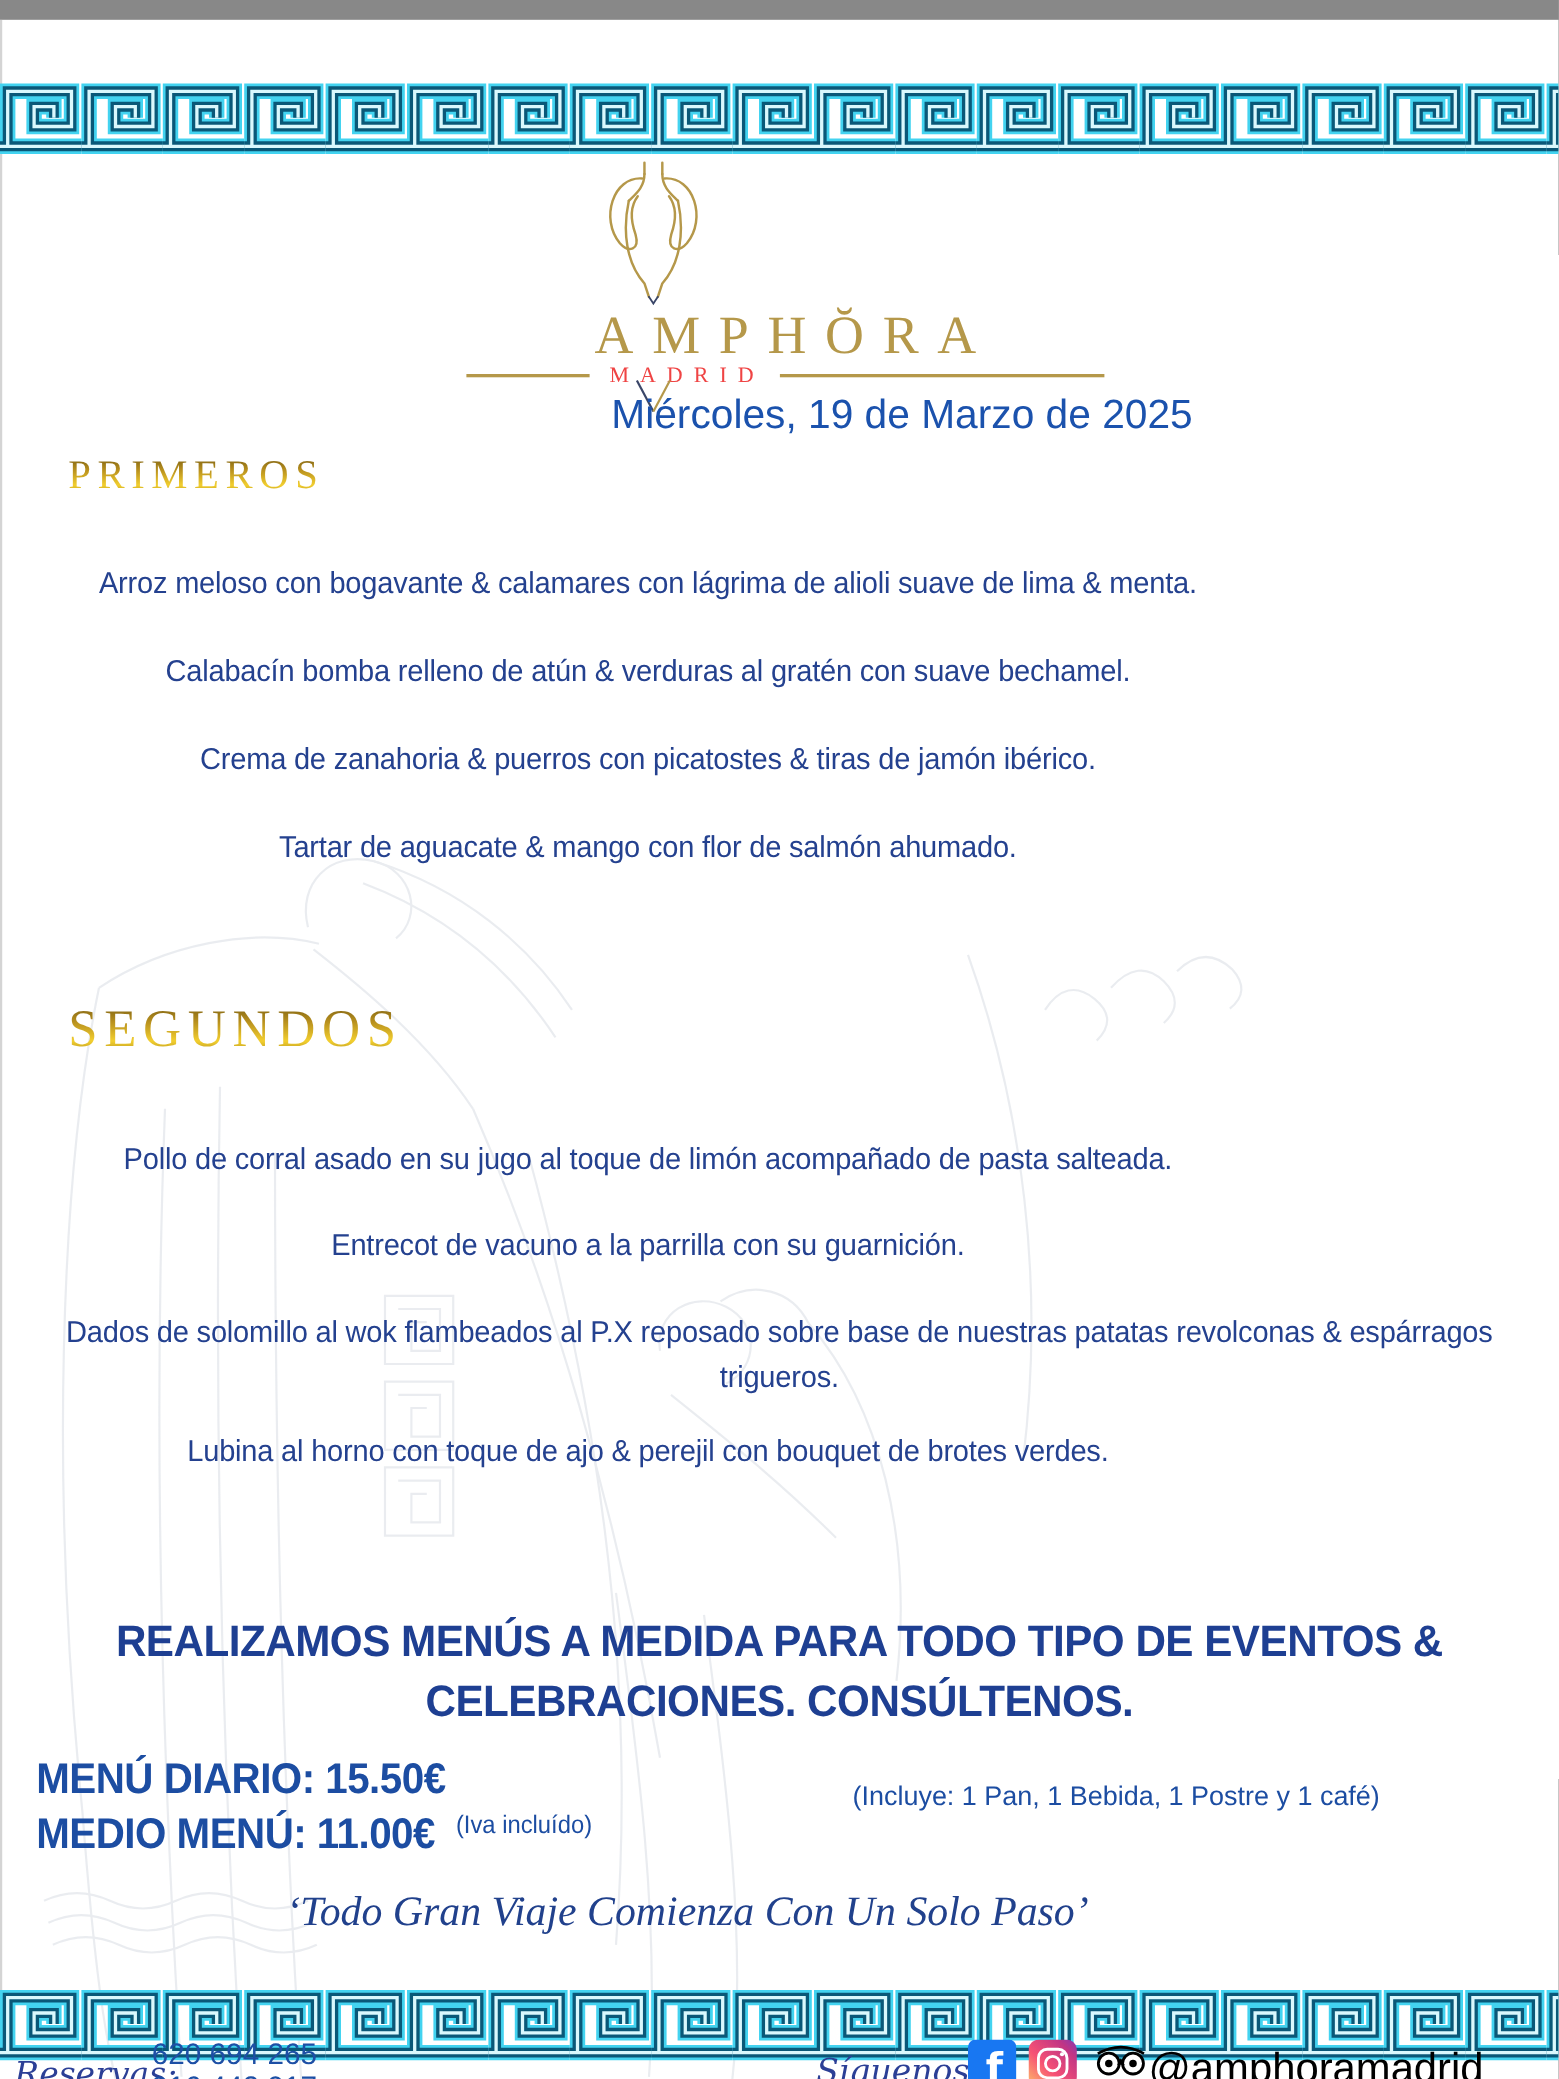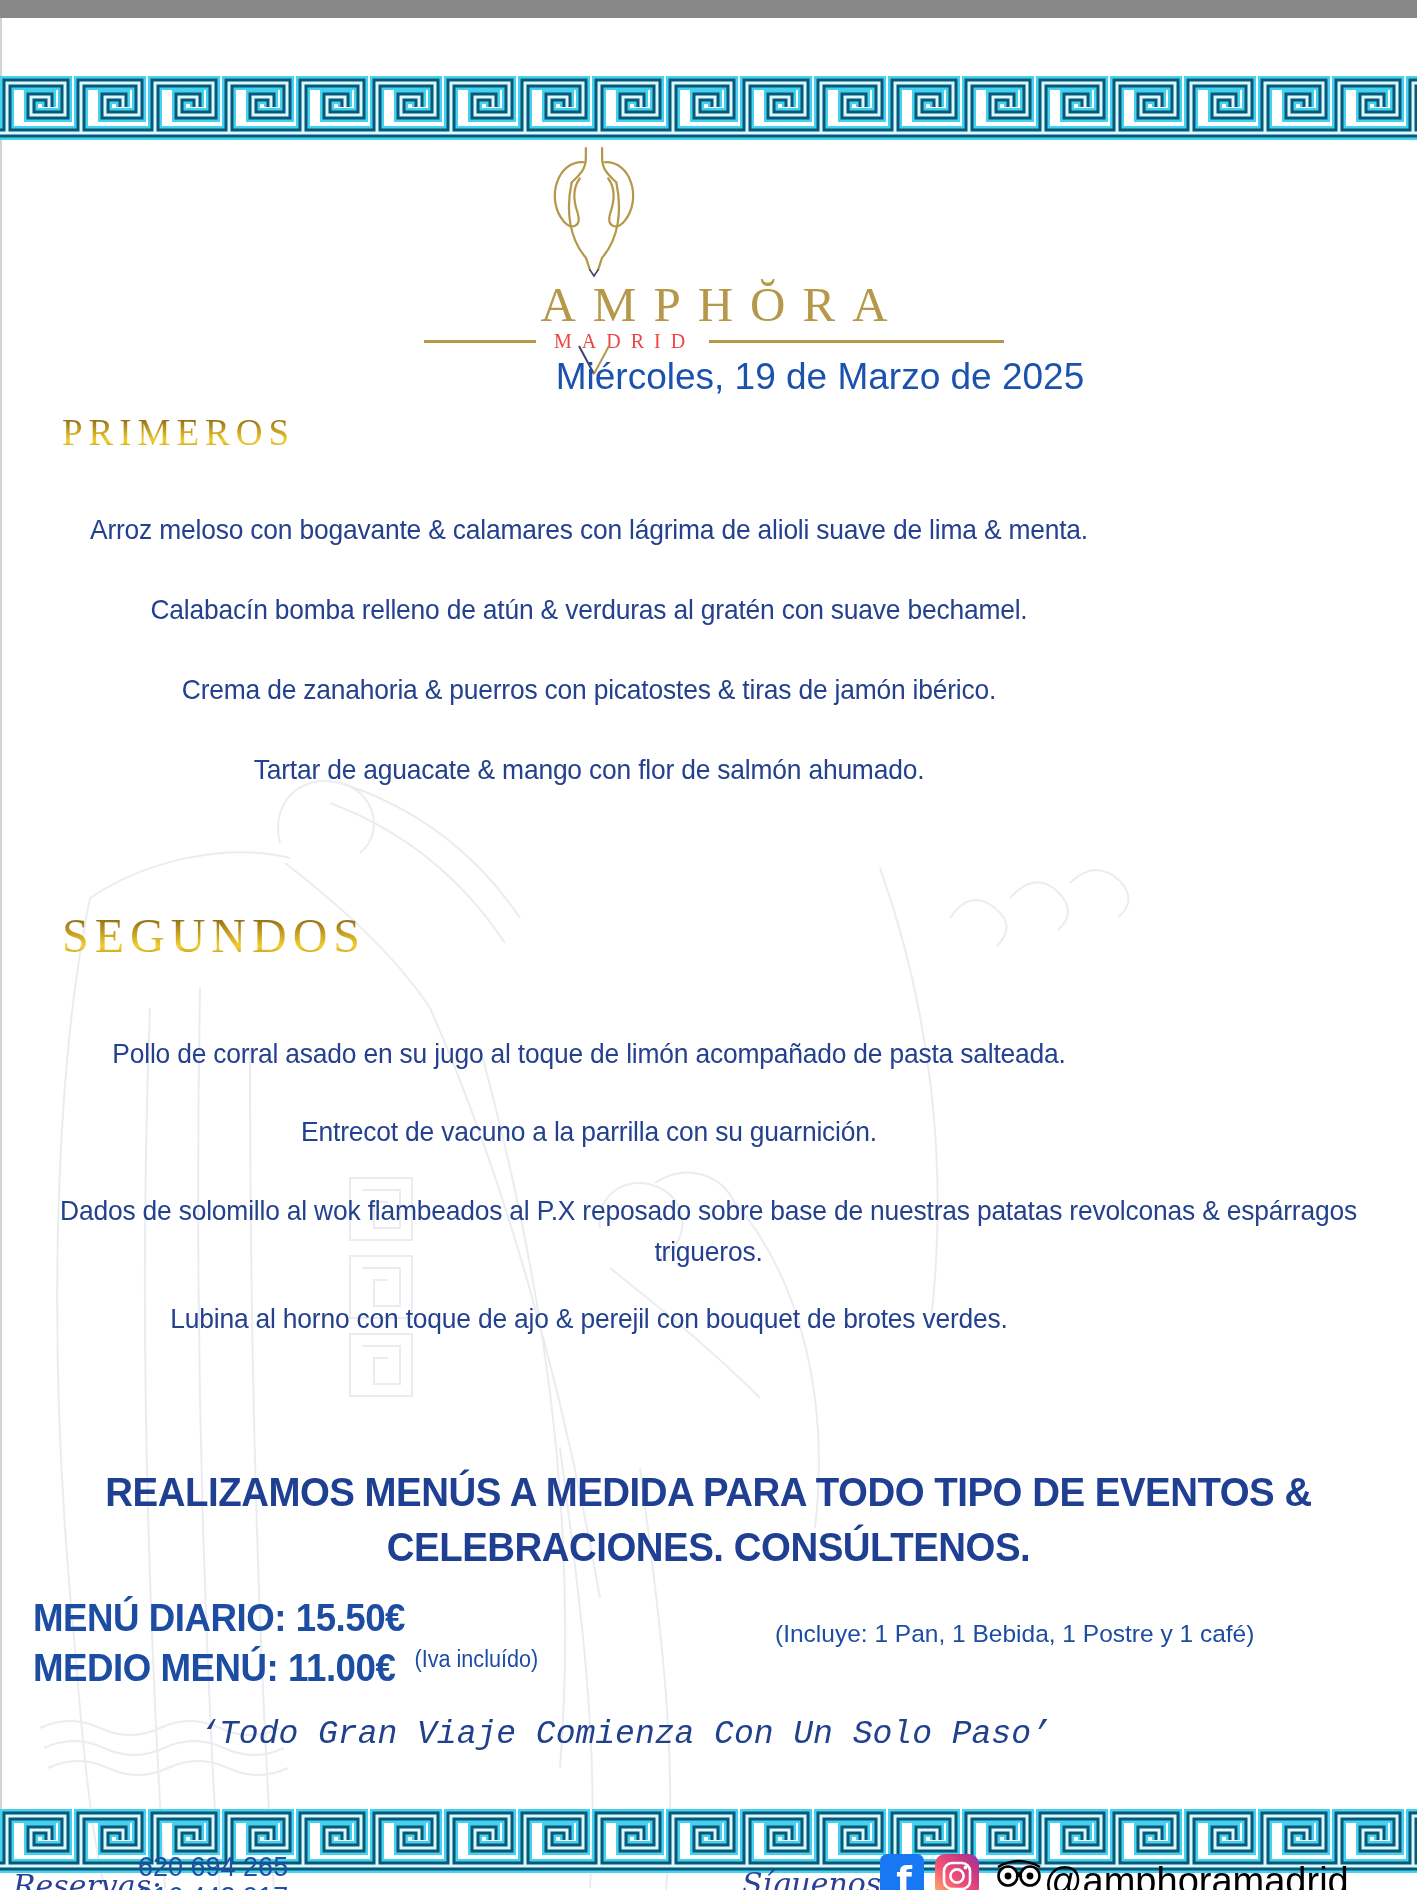--- a/index.html
+++ b/index.html
@@ -55,21 +55,21 @@
   
   .price-line{left:33px;font-size:39px;font-weight:700;color:#1c4da2;
     letter-spacing:-0.5px;transform:scaleX(.94);transform-origin:left;white-space:nowrap;}
   .price-1{top:1578px;}
   .price-2{top:1628px;}
   .iva-note{display:inline-block;font-size:23px;font-weight:400;
     position:relative;top:-14px;margin-left:10px;letter-spacing:0;}
   .includes{left:775px;top:1602px;font-size:24.5px;font-weight:500;color:#1c4da2;white-space:nowrap;}
   
   .quote{left:0;top:1698px;width:1250px;text-align:center;
-    font-family:Liberation Mono, monospace;font-style:italic;font-size:33px;color:#21418c;}
+    font-family:Liberation Serif, serif;font-style:italic;font-size:38px;color:#21418c;}
   
   .reservas-label{left:13px;top:1850px;font-family:"DejaVu Serif",serif;
     font-style:italic;font-size:30px;color:#2b3f96;}
   .phones{left:138px;top:1834px;font-size:27px;font-weight:500;color:#1d4fa5;line-height:30px;}
   .siguenos-label{left:742px;top:1848px;font-family:"DejaVu Serif",serif;
     font-style:italic;font-size:30px;color:#2b3f96;white-space:nowrap;}
   .social-row{left:880px;top:1836px;display:flex;align-items:flex-start;gap:11px;}
   .handle{left:1044px;top:1842px;font-size:38px;font-weight:500;color:#000000;white-space:nowrap;}
 </style>
 </head>

